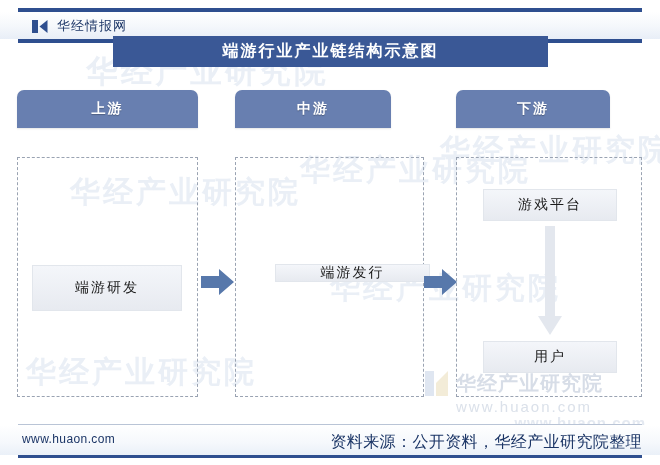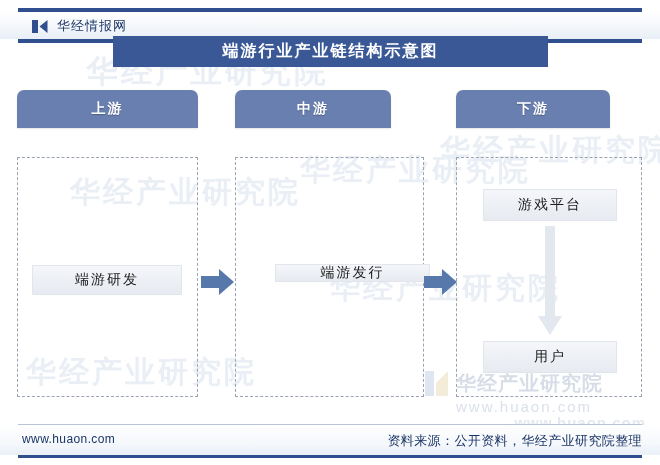--- a/index.html
+++ b/index.html
@@ -216,21 +216,21 @@
     align-items: center;
     justify-content: center;
     box-sizing: border-box;
   }
   .node .lbl {
     font-size: 14px;
     color: #1a1a1a;
     letter-spacing: 2px;
     white-space: nowrap;
   }
-  .node-rd   { left: 32px;  top: 265px; width: 150px; height: 30px; }
+  .node-rd   { left: 32px;  top: 265px; width: 150px; height: 46px; }
   .node-pub  { left: 252px; top: 264px; width: 155px; height: 18px; margin-left: 23px; }
   .node-plat { left: 483px; top: 189px; width: 134px; height: 32px; }
   .node-user { left: 483px; top: 341px; width: 134px; height: 32px; }
 
   
   .arrow-right {
     position: absolute;
     top: 268px;
     width: 33px;
     height: 28px;
@@ -269,21 +269,21 @@
     top: 432px;
     font-size: 12px;
     color: #1b3566;
     letter-spacing: 0.4px;
     white-space: nowrap;
   }
   .footer-right {
     position: absolute;
     right: 18px;
     top: 432px;
-    font-size: 13px;
+    font-size: 16px;
     color: #1b3566;
     letter-spacing: 0.4px;
     white-space: nowrap;
     margin-left: 11px;
   }
   .footer-rule-bottom {
     position: absolute;
     left: 18px;
     top: 455px;
     width: 624px;

